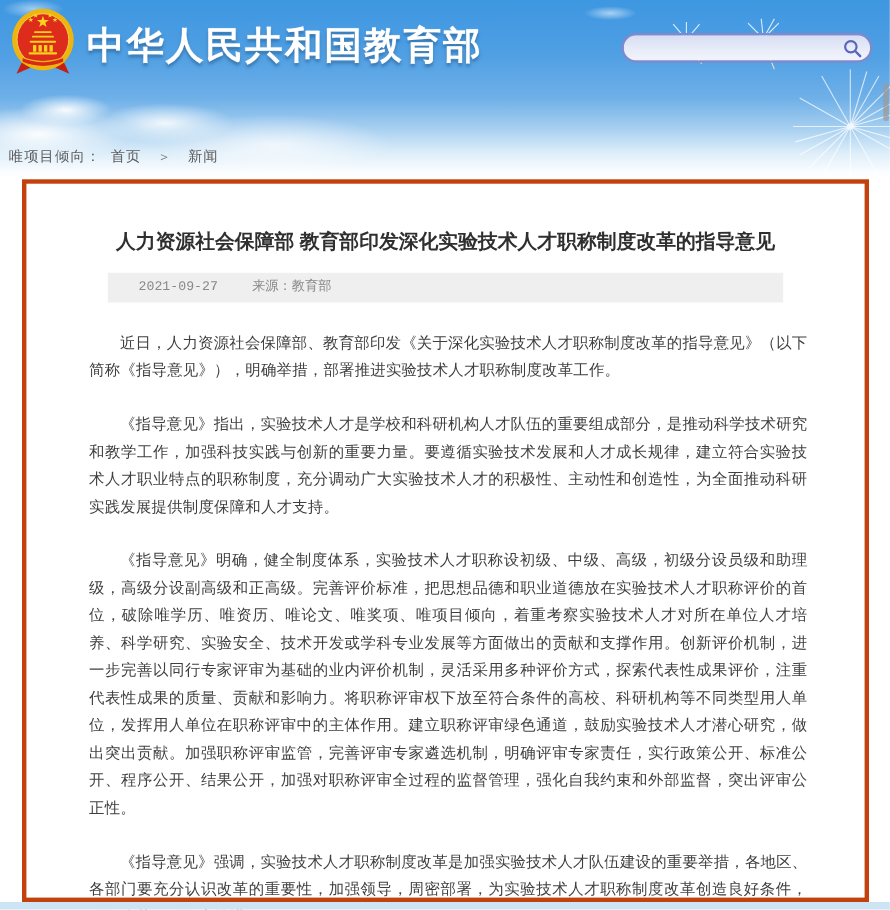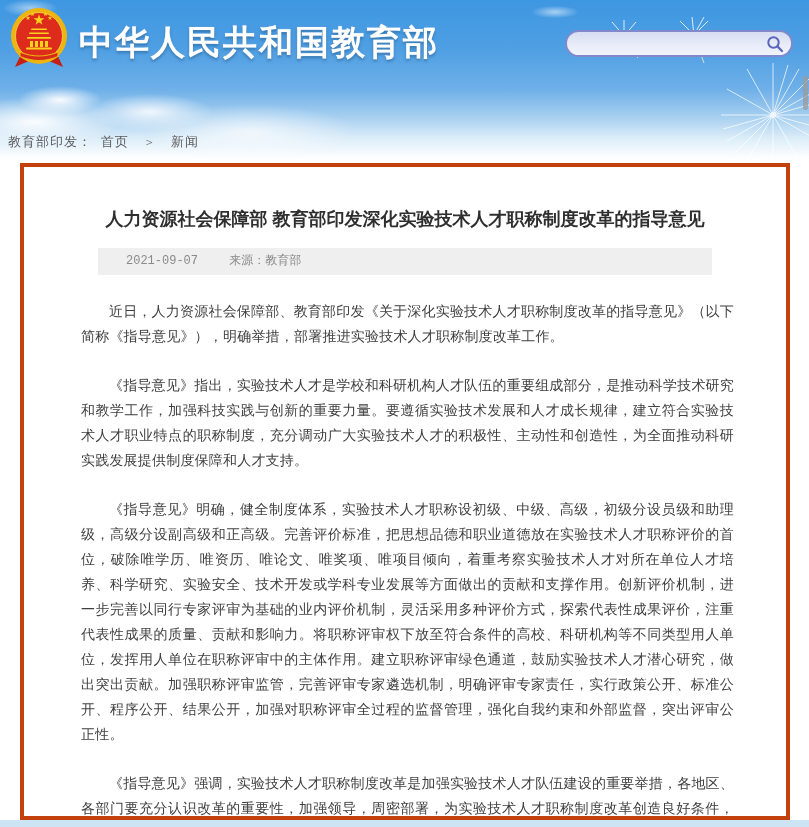--- a/index.html
+++ b/index.html
@@ -173,30 +173,30 @@
     <button class="search-btn" title="">
       <svg width="20" height="20" viewBox="0 0 20 20">
         <circle cx="8.5" cy="8.5" r="5.2" fill="none" stroke="#5a66bd" stroke-width="2"></circle>
         <line x1="12.6" y1="12.6" x2="17" y2="17" stroke="#5a66bd" stroke-width="2.2" stroke-linecap="round"></line>
       </svg>
     </button>
   </div>
 </div>
 
 <div class="breadcrumb">
-  <span>教育部印发：</span>
+  <span>唯项目倾向：</span>
   <a>首页</a>
   <span class="crumb-sep">＞</span>
   <a>新闻</a>
 </div>
 
 <div class="content-box">
   <h1 class="article-title">人力资源社会保障部 教育部印发深化实验技术人才职称制度改革的指导意见</h1>
   <div class="meta-bar">
-    <span>2021-09-07</span>
+    <span>2021-09-27</span>
     <span class="meta-source">
       <span>来源：</span><span>教育部</span>
     </span>
   </div>
   <div class="article-body">
     <p>近日，人力资源社会保障部、教育部印发《关于深化实验技术人才职称制度改革的指导意见》（以下简称《指导意见》），明确举措，部署推进实验技术人才职称制度改革工作。</p>
     <p>《指导意见》指出，实验技术人才是学校和科研机构人才队伍的重要组成部分，是推动科学技术研究和教学工作，加强科技实践与创新的重要力量。要遵循实验技术发展和人才成长规律，建立符合实验技术人才职业特点的职称制度，充分调动广大实验技术人才的积极性、主动性和创造性，为全面推动科研实践发展提供制度保障和人才支持。</p>
     <p>《指导意见》明确，健全制度体系，实验技术人才职称设初级、中级、高级，初级分设员级和助理级，高级分设副高级和正高级。完善评价标准，把思想品德和职业道德放在实验技术人才职称评价的首位，破除唯学历、唯资历、唯论文、唯奖项、唯项目倾向，着重考察实验技术人才对所在单位人才培养、科学研究、实验安全、技术开发或学科专业发展等方面做出的贡献和支撑作用。创新评价机制，进一步完善以同行专家评审为基础的业内评价机制，灵活采用多种评价方式，探索代表性成果评价，注重代表性成果的质量、贡献和影响力。将职称评审权下放至符合条件的高校、科研机构等不同类型用人单位，发挥用人单位在职称评审中的主体作用。建立职称评审绿色通道，鼓励实验技术人才潜心研究，做出突出贡献。加强职称评审监管，完善评审专家遴选机制，明确评审专家责任，实行政策公开、标准公开、程序公开、结果公开，加强对职称评审全过程的监督管理，强化自我约束和外部监督，突出评审公正性。</p>
     <p>《指导意见》强调，实验技术人才职称制度改革是加强实验技术人才队伍建设的重要举措，各地区、各部门要充分认识改革的重要性，加强领导，周密部署，为实验技术人才职称制度改革创造良好条件，确保改革平稳有序推进。</p>
   </div>

